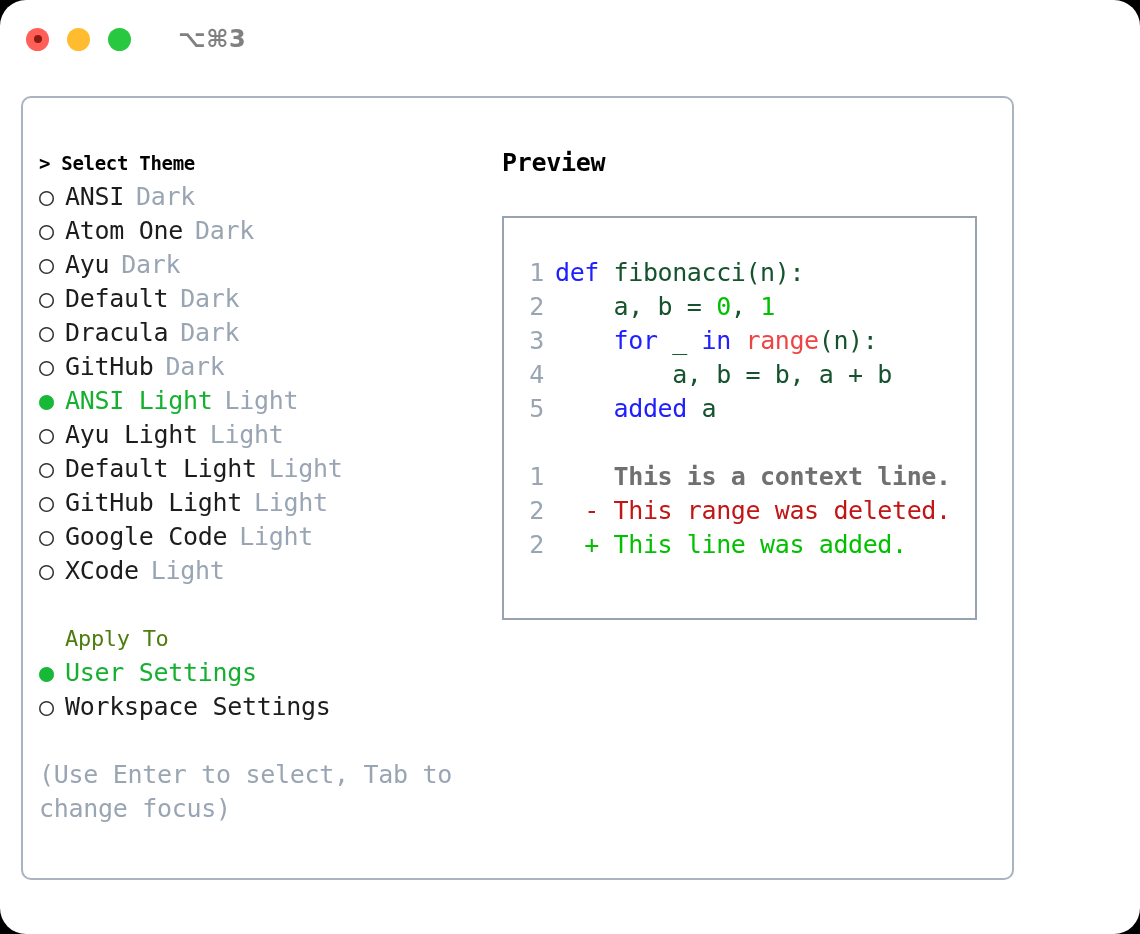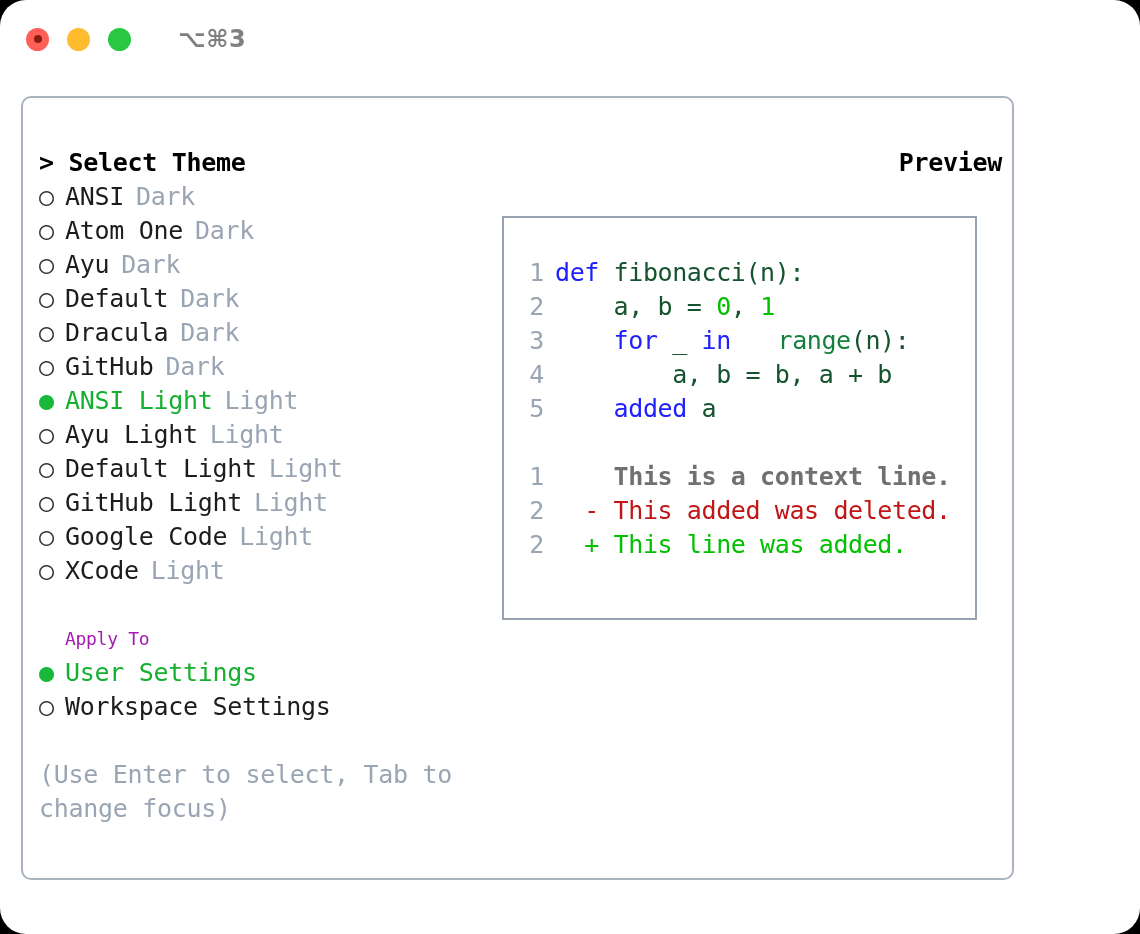--- a/index.html
+++ b/index.html
@@ -89,21 +89,21 @@
 
   
   .left-col {
     position: absolute;
     left: 16px;
     top: 48px;
     width: 460px;
   }
 
   .section-title {
-    font-size: 25px;
+    font-size: 19px;
     font-weight: bold;
     color: #000000;
     line-height: 34px;
     white-space: pre;
     letter-spacing: -0.3px;
   }
 
   .opt-row {
     display: flex;
     align-items: baseline;
@@ -123,22 +123,22 @@
   }
   .bullet.sel { color: #18b838; }
   .opt-label { color: #1c1c1c; }
   .opt-row.selected .opt-label { color: #16b030; }
   .opt-kind {
     color: #9aa5b4;
     margin-left: 12px;
   }
 
   .apply-heading {
-    font-size: 18px;
-    color: #a21caf;
+    font-size: 22px;
+    color: #4d7c0f;
     line-height: 34px;
     margin-left: 26px;
     white-space: pre;
     letter-spacing: -0.3px;
   }
 
   .spacer-block { height: 34px; }
 
   .hint {
     margin-top: 34px;
@@ -155,21 +155,20 @@
     left: 479px;
     top: 48px;
     width: 500px;
   }
   .preview-title {
     font-size: 25px;
     font-weight: bold;
     color: #000000;
     line-height: 34px;
     letter-spacing: -0.3px;
-    text-align: right;
   }
   .preview-box {
     margin-top: 36px;
     width: 475px;
     height: 404px;
     border: 2px solid #97a3b0;
     box-sizing: border-box;
     background: #ffffff;
     position: relative;
   }
@@ -192,21 +191,21 @@
     display: inline-block;
     width: 26px;
     flex: 0 0 26px;
     text-align: right;
     color: #9aa5b4;
     margin-right: 11px;
   }
   .blank-line { height: 34px; }
 
   .tok-kw   { color: #2020ff; margin-top: 28px; }
-  .tok-fn   { color: #15803d; margin-left: 32px; }
+  .tok-fn   { color: #ef4444; }
   .tok-num  { color: #00c000; }
   .tok-txt  { color: #14532d; }
   .tok-ctx  { color: #707070; font-weight: bold; }
   .tok-del  { color: #c21515; }
   .tok-add  { color: #00c000; }
 </style>
 </head>
 <body>
 
 <div class="window">
@@ -263,21 +262,21 @@
             <div id="code-lines">
                 <div class="code-line"><span class="lineno">1</span><span><span class="tok-kw">def </span><span class="tok-txt">fibonacci(n):</span></span></div>
                 <div class="code-line"><span class="lineno">2</span><span><span class="tok-txt">    a, b = </span><span class="tok-num">0</span><span class="tok-txt">, </span><span class="tok-num">1</span></span></div>
                 <div class="code-line"><span class="lineno">3</span><span><span class="tok-txt">    </span><span class="tok-kw">for</span><span class="tok-txt"> _ </span><span class="tok-kw">in</span><span class="tok-txt"> </span><span class="tok-fn">range</span><span class="tok-txt">(n):</span></span></div>
                 <div class="code-line"><span class="lineno">4</span><span><span class="tok-txt">        a, b = b, a + b</span></span></div>
                 <div class="code-line"><span class="lineno">5</span><span><span class="tok-txt">    </span><span class="tok-kw">added</span><span class="tok-txt"> a</span></span></div>
               </div>
             <div class="blank-line"></div>
             <div id="diff-lines">
                 <div class="code-line"><span class="lineno">1</span><span class="tok-ctx">    </span><span class="tok-ctx">This is a context line.</span></div>
-                <div class="code-line"><span class="lineno">2</span><span class="tok-del">  - </span><span class="tok-del">This added was deleted.</span></div>
+                <div class="code-line"><span class="lineno">2</span><span class="tok-del">  - </span><span class="tok-del">This range was deleted.</span></div>
                 <div class="code-line"><span class="lineno">2</span><span class="tok-add">  + </span><span class="tok-add">This line was added.</span></div>
               </div>
           </div>
         </div>
       </div>
 
     </div>
   </div>
 </div>
 

